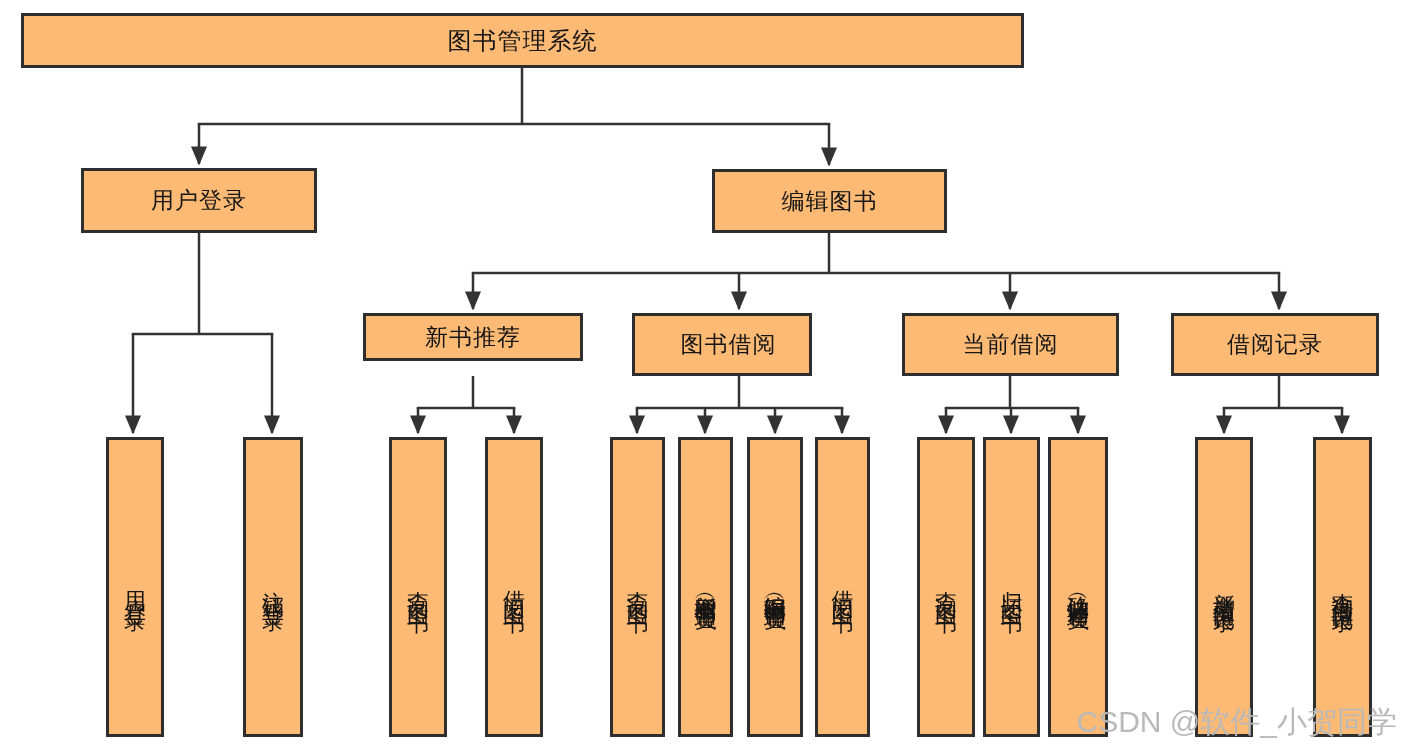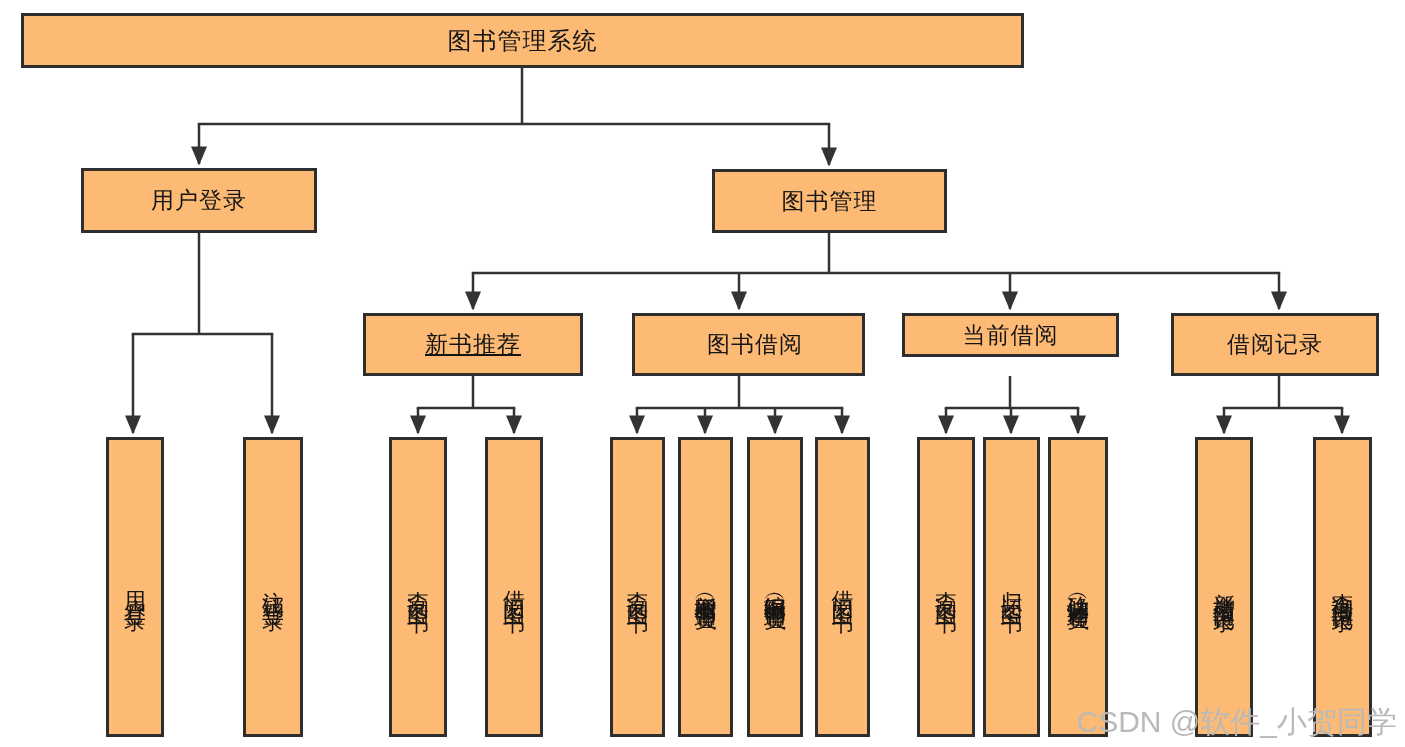--- a/index.html
+++ b/index.html
@@ -89,25 +89,25 @@
       <line x1="1279" y1="376" x2="1279" y2="408"></line>
       <line x1="1222.75" y1="408" x2="1343.25" y2="408"></line>
       <line x1="1224" y1="408" x2="1224" y2="433" marker-end="url(#ah)"></line>
       <line x1="1342" y1="408" x2="1342" y2="433" marker-end="url(#ah)"></line>
     </g>
   </svg>
 
   <div class="node h-node root-node" style="left:21px;top:13px;width:1003px;height:55px;">图书管理系统</div>
 
   <div class="node h-node" style="left:81px;top:168px;width:236px;height:65px;">用户登录</div>
-  <div class="node h-node" style="left:712px;top:169px;width:235px;height:64px;">图书管理</div>
+  <div class="node h-node" style="left:712px;top:169px;width:235px;height:64px;">编辑图书</div>
 
-  <div class="node h-node" style="left:363px;top:313px;width:220px;height:63px;text-decoration:underline;">新书推荐</div>
-  <div class="node h-node" style="left:632px;top:313px;width:233px;height:63px;padding-left:13px;">图书借阅</div>
-  <div class="node h-node" style="left:902px;top:313px;width:217px;height:44px;">当前借阅</div>
+  <div class="node h-node" style="left:363px;top:313px;width:220px;height:48px;">新书推荐</div>
+  <div class="node h-node" style="left:632px;top:313px;width:180px;height:63px;padding-left:13px;">图书借阅</div>
+  <div class="node h-node" style="left:902px;top:313px;width:217px;height:63px;">当前借阅</div>
   <div class="node h-node" style="left:1171px;top:313px;width:208px;height:63px;font-family:Liberation Serif, serif;">借阅记录</div>
 
   <div class="node v-node" style="left:106px;top:437px;width:58px;height:300px;">用户登录</div>
   <div class="node v-node" style="left:243px;top:437px;width:60px;height:300px;">注销登录</div>
 
   <div class="node v-node" style="left:389px;top:437px;width:58px;height:300px;">查询图书</div>
   <div class="node v-node" style="left:485px;top:437px;width:58px;height:300px;">借阅图书</div>
 
   <div class="node v-node" style="left:610px;top:437px;width:55px;height:300px;">查询图书</div>
   <div class="node v-node" style="left:678px;top:437px;width:55px;height:300px;letter-spacing:2px;">新增图书（管理员）</div>

